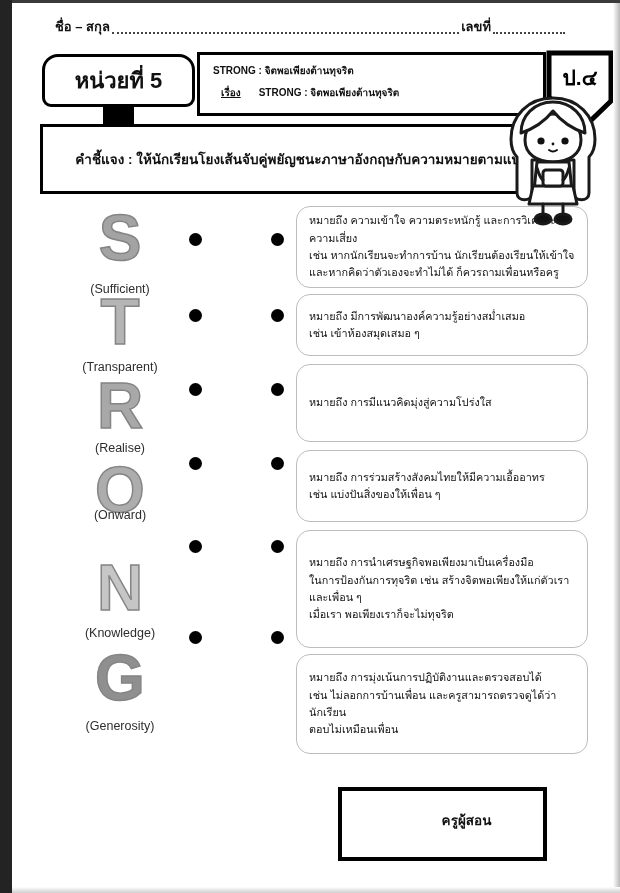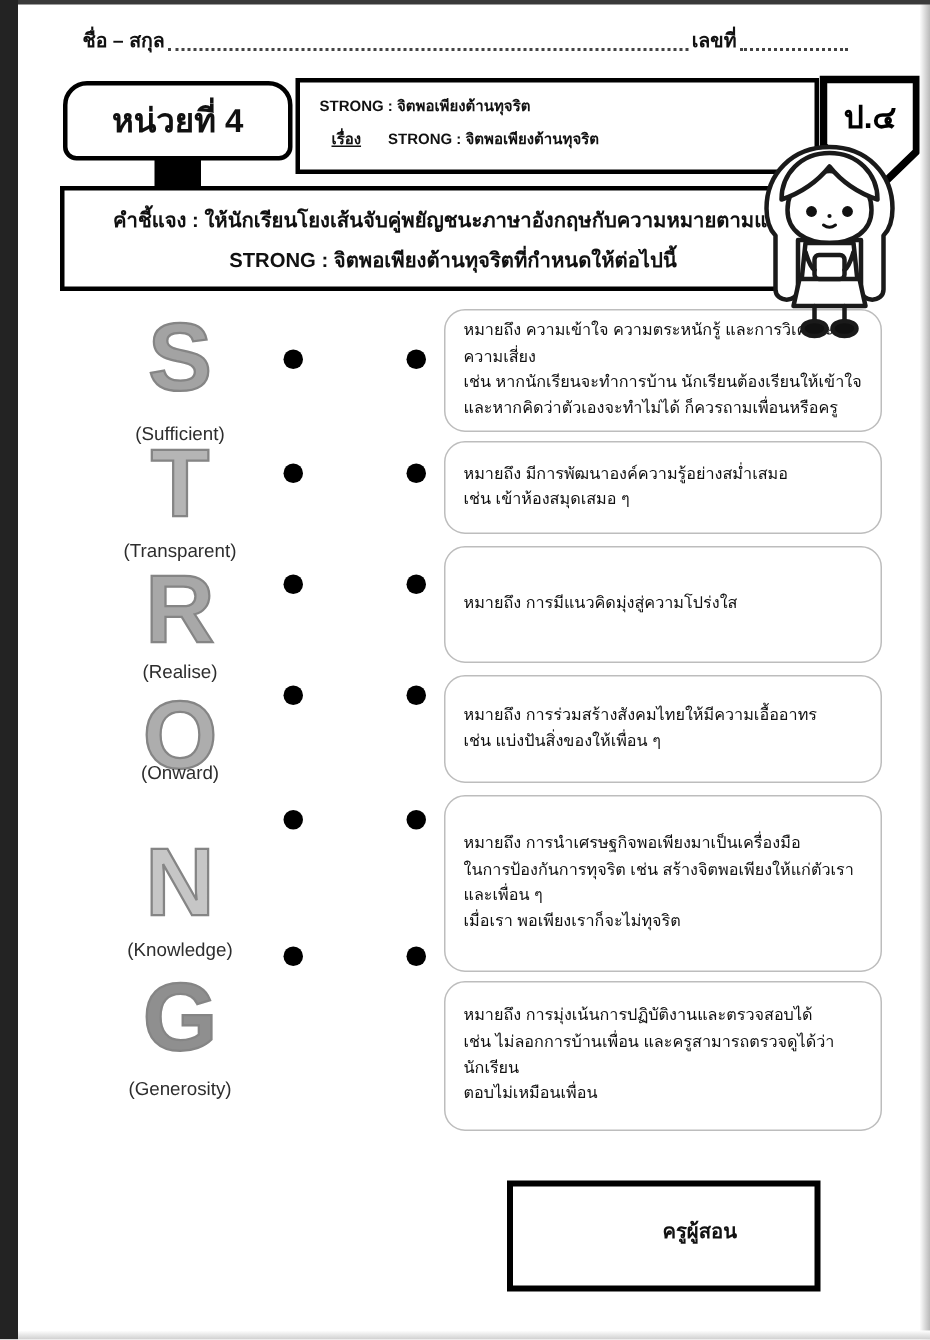--- a/index.html
+++ b/index.html
@@ -92,39 +92,38 @@
   <div class="scan-bottom"></div>
 
   <div class="name-line">
     <span>ชื่อ – สกุล</span>
     <span class="lead"></span>
     <span>เลขที่</span>
     <span class="lead short"></span>
   </div>
 
   <div class="unit-sign">
-    <span>หน่วยที่ 4</span>
+    <span>หน่วยที่ 5</span>
   </div>
   <div class="unit-post"></div>
 
   <div class="strong-box">
     <div class="row1">STRONG  : จิตพอเพียงต้านทุจริต</div>
     <div class="row2">
       <span class="topic">เรื่อง</span><span>STRONG : จิตพอเพียงต้านทุจริต</span>
     </div>
   </div>
 
   <svg class="grade-badge" viewBox="0 0 70 84">
     <polygon points="4,4 66,4 66,52 38,79 4,48" fill="#ffffff" stroke="#000000" stroke-width="5" stroke-linejoin="miter"></polygon>
     <text x="35" y="36" text-anchor="middle">ป.๔</text>
   </svg>
 
   <div class="instruction-box">
     <div>คำชี้แจง : ให้นักเรียนโยงเส้นจับคู่พยัญชนะภาษาอังกฤษกับความหมายตามแบบ</div>
-    <div>STRONG :  จิตพอเพียงต้านทุจริตที่กำหนดให้ต่อไปนี้</div>
   </div>
 
   <svg class="mascot" viewBox="0 0 122 136">
     <g stroke="#1a1a1a" stroke-width="3" fill="#ffffff" stroke-linejoin="round" stroke-linecap="round">
       <path d="M61 4 C36 4 19 22 19 45 C19 53 21 59 25 63 L25 99 C25 108 40 108 40 99 L40 66 L82 66 L82 99 C82 108 97 108 97 99 L97 63 C101 59 103 53 103 45 C103 22 86 4 61 4 Z"></path>
       <path d="M33 46 C33 31 45 20 61 20 C77 20 89 31 89 46 C89 60 77 68 61 68 C45 68 33 60 33 46 Z"></path>
       <path d="M61 8 C42 8 29 22 29 39 C41 35 53 27 61 17 C69 27 81 35 93 39 C93 22 80 8 61 8 Z"></path>
       <path d="M45 68 L41 106 L81 106 L77 68 Z"></path>
       <path d="M41 92 L37 110 L85 110 L81 92 Z"></path>
       <path d="M51 110 L51 121 M71 110 L71 121" fill="none"></path>

